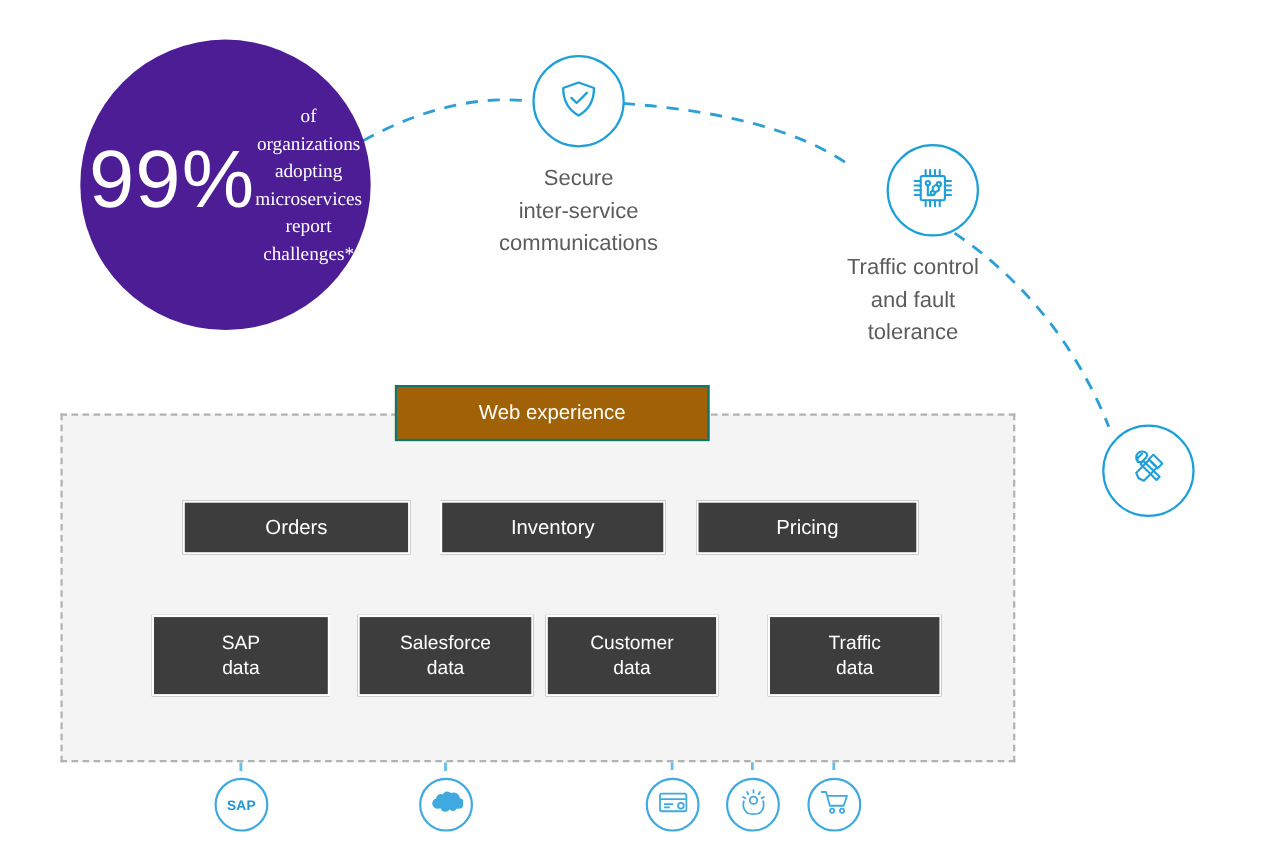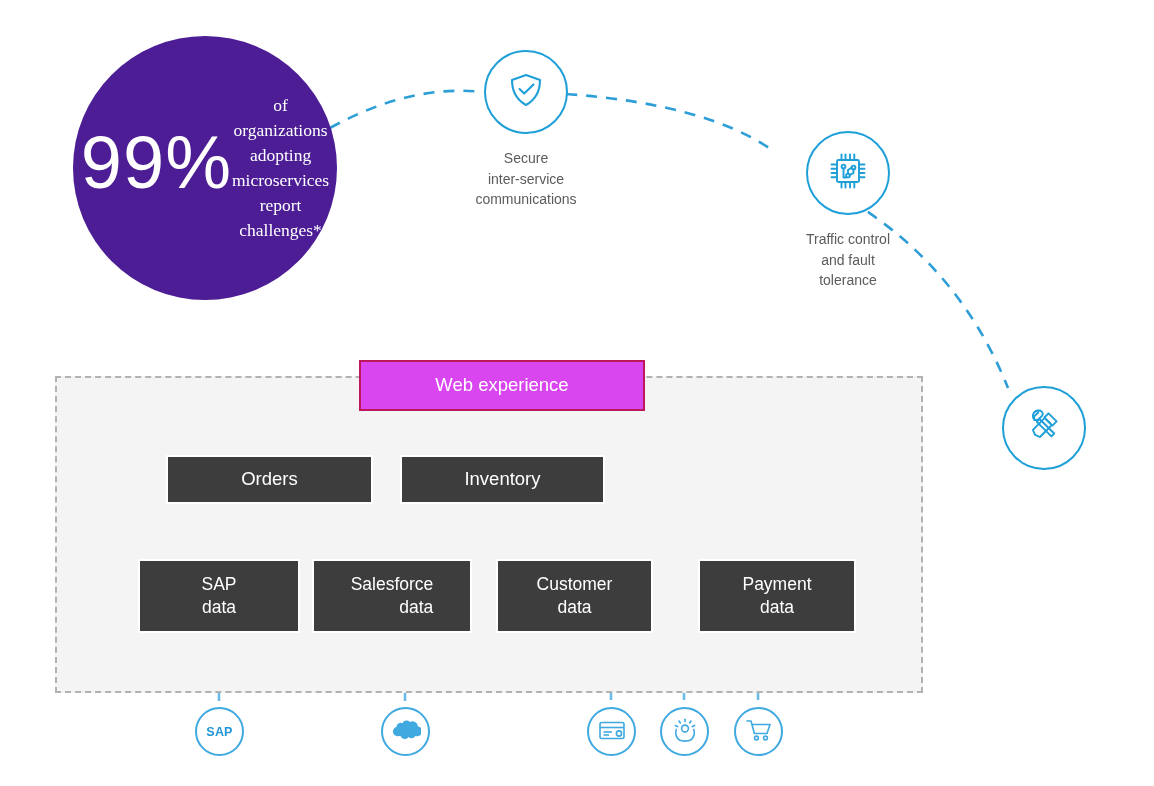--- a/index.html
+++ b/index.html
@@ -72,21 +72,21 @@
     border-radius: 50%;
     border: 2.5px solid #1f9fd8;
     background: #ffffff;
     display: flex;
     align-items: center;
     justify-content: center;
     box-sizing: border-box;
   }
   .feature-label {
     margin-top: 14px;
-    font-size: 14px;
+    font-size: 20px;
     font-weight: 300;
     line-height: 1.48;
     color: #5b5b5b;
     text-align: center;
     white-space: pre-line;
   }
   #feature-secure   { left: 440px; top: 50px;  width: 172px; }
   #feature-traffic  { left: 718px; top: 131px; width: 172px; align-items: flex-end; }
   #feature-mgmt     { left: 954px; top: 386px; width: 180px; }
 
@@ -107,26 +107,26 @@
     display: flex;
     align-items: center;
     justify-content: center;
     text-align: center;
     color: #ffffff;
     box-sizing: border-box;
     line-height: 1.3;
     white-space: pre-line;
   }
   .node-web {
-    background: #d946ef;
-    border: 2px solid #be185d;
+    background: #a16207;
+    border: 2px solid #0f766e;
     font-size: 18.5px;
     font-weight: 300;
     left: 359px;
-    top: 360px;
+    top: 350px;
     width: 286px;
     height: 51px;
   }
   .node-service {
     background: #3d3d3d;
     border: 2px solid #ffffff;
     font-size: 18.5px;
     font-weight: 300;
     top: 455px;
     height: 49px;
@@ -284,28 +284,29 @@
       </span>
     </div>
   </div>
 
   <div class="arch-panel"></div>
 
   <div class="node node-web">Web experience</div>
 
   <div class="node node-service" style="left:166px; width:207px;">Orders</div>
   <div class="node node-service" style="left:400px; width:205px;">Inventory</div>
+  <div class="node node-service" style="left:633px; width:202px;">Pricing</div>
 
   <div class="node node-data" style="left:138px; width:162px;">SAP
 data</div>
-  <div class="node node-data" style="left:312px; width:160px;text-align:right;">Salesforce
+  <div class="node node-data" style="left:325px; width:160px;">Salesforce
 data</div>
   <div class="node node-data" style="left:496px; width:157px;">Customer
 data</div>
-  <div class="node node-data" style="left:698px; width:158px;">Payment
+  <div class="node node-data" style="left:698px; width:158px;">Traffic
 data</div>
 
   <div class="sys-icon" style="left:195px;">
     <span class="sap-text">SAP</span>
   </div>
 
   <div class="sys-icon" style="left:381px;">
     <span>
       <svg width="30" height="22" viewBox="0 0 30 22">
         <path d="M11.4 4.2a4.6 4.6 0 0 1 7.5-1.2 5.6 5.6 0 0 1 8.1 4.5 4.9 4.9 0 0 1-1.1 9.7

